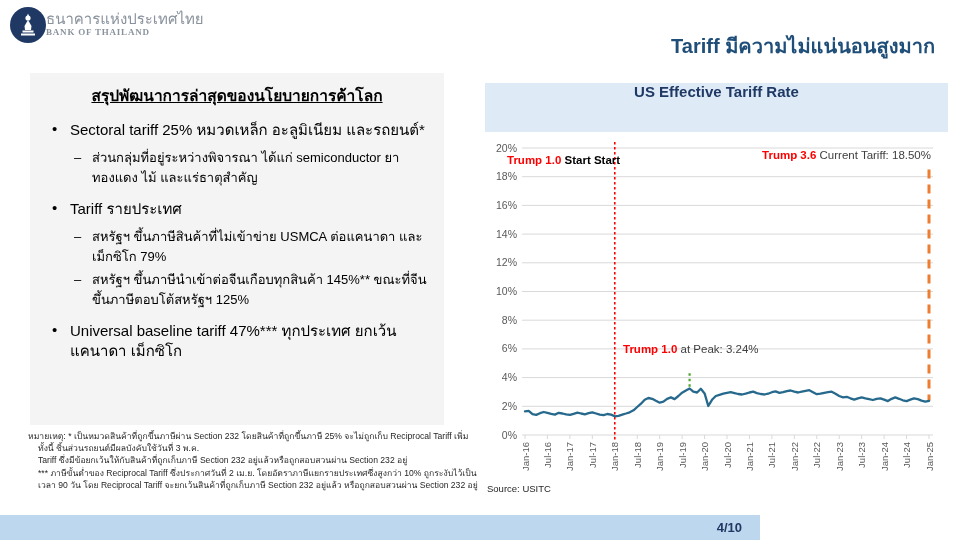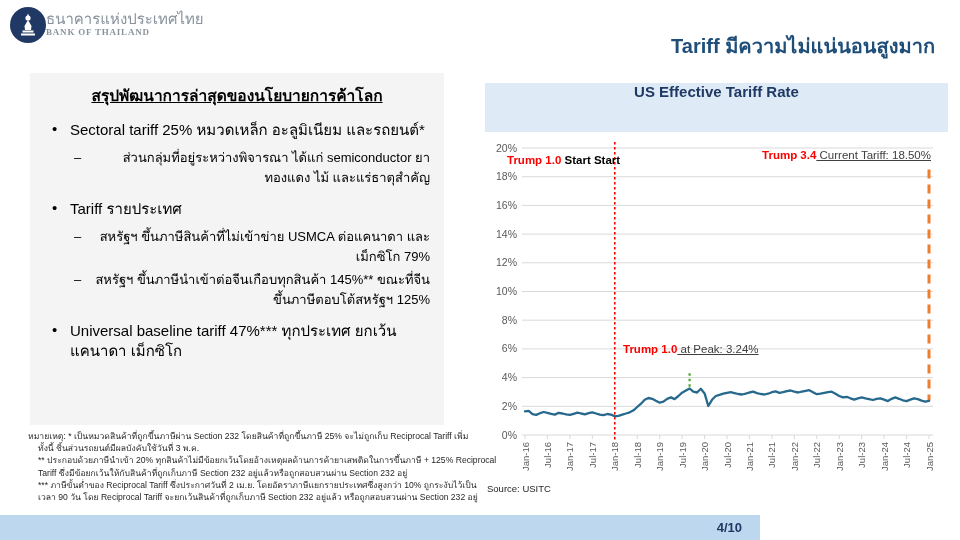--- a/index.html
+++ b/index.html
@@ -20,39 +20,39 @@
   .left-panel{
     position:absolute;left:30px;top:73px;width:414px;height:352px;background:#F4F4F4;
     box-sizing:border-box;padding:10px 14px 0 14px;
   }
   .panel-title{
     text-align:center;font-size:15.5px;font-weight:bold;color:#000;
     text-decoration:underline;margin-bottom:12px;
   }
   .bullet-item{position:relative;margin:0 0 8px 0;padding-left:26px;font-size:15px;line-height:20px;color:#000;}
   .bullet-item::before{content:"\2022";position:absolute;left:8px;top:-1px;font-size:15px;}
-  .sub-bullet{position:relative;margin:3px 0 3px 0;padding-left:48px;font-size:13px;line-height:20px;color:#000;text-align:right;}
+  .sub-bullet{position:relative;margin:3px 0 3px 0;padding-left:48px;font-size:13px;line-height:20px;color:#000;}
   .sub-bullet::before{content:"\2013";position:absolute;left:30px;top:0;}
   .bullet-group{margin-bottom:11px;}
   
   .footnotes{position:absolute;left:28px;top:430px;width:470px;font-size:8.6px;color:#262626;}
   .footnotes .fn-line{line-height:12.2px;white-space:nowrap;padding-left:10px;}
   .footnotes .fn-line:first-child{padding-left:0;}
   
   .chart-banner{
     position:absolute;left:485px;top:83px;width:463px;height:49px;background:#DEEBF7;
     display:flex;align-items:flex-start;justify-content:center;
   }
   .chart-banner span{font-size:15px;font-weight:bold;color:#1F3864;}
   .chart-wrap{position:absolute;left:485px;top:140px;width:463px;height:345px;}
   .chart-wrap svg{position:absolute;left:0;top:0;}
   .annot{position:absolute;font-size:11.5px;white-space:nowrap;}
   .annot .red{color:#FF0000;font-weight:bold;}
   .annot .dark{color:#000000;font-weight:bold;}
-  .annot .gray{color:#404040;text-decoration:underline;}
+  .annot .gray{color:#404040;}
   .annot-trump1-start{left:22px;top:14px;}
   .annot-trump2-current{right:17px;top:9px;}
   .annot-trump1-peak{left:138px;top:203px;}
   .chart-source{position:absolute;left:487px;top:483px;font-size:9.5px;color:#262626;}
   
   .footer-bar{
     position:absolute;left:0;top:515px;width:760px;height:25px;background:#BDD7EE;
     display:flex;align-items:center;justify-content:flex-end;
   }
   .page-num{font-size:13px;font-weight:bold;color:#1F3864;margin-right:18px;}
@@ -92,21 +92,20 @@
       </div>
       <div class="bullet-group">
         <div class="bullet-item">Universal baseline tariff 47%*** ทุกประเทศ ยกเว้น แคนาดา เม็กซิโก</div>
       </div>
     </div>
 </div>
 
 <div class="footnotes" id="footnotes">
     <div class="fn-line">หมายเหตุ: * เป็นหมวดสินค้าที่ถูกขึ้นภาษีผ่าน Section 232 โดยสินค้าที่ถูกขึ้นภาษี 25% จะไม่ถูกเก็บ Reciprocal Tariff เพิ่ม</div>
     <div class="fn-line">ทั้งนี้ ชิ้นส่วนรถยนต์มีผลบังคับใช้วันที่ 3 พ.ค.</div>
-    <div class="fn-line">** ประกอบด้วยภาษีนำเข้า 20% ทุกสินค้าไม่มีข้อยกเว้นโดยอ้างเหตุผลด้านการค้ายาเสพติดในการขึ้นภาษี + 125% Reciprocal</div>
     <div class="fn-line">Tariff ซึ่งมีข้อยกเว้นให้กับสินค้าที่ถูกเก็บภาษี Section 232 อยู่แล้วหรือถูกสอบสวนผ่าน Section 232 อยู่</div>
     <div class="fn-line">*** ภาษีขั้นต่ำของ Reciprocal Tariff ซึ่งประกาศวันที่ 2 เม.ย. โดยอัตราภาษีแยกรายประเทศซึ่งสูงกว่า 10% ถูกระงับไว้เป็น</div>
     <div class="fn-line">เวลา 90 วัน โดย Reciprocal Tariff จะยกเว้นสินค้าที่ถูกเก็บภาษี Section 232 อยู่แล้ว หรือถูกสอบสวนผ่าน Section 232 อยู่</div>
   </div>
 
 <div class="chart-banner">
   <span>US Effective Tariff Rate</span>
 </div>
 
 <div class="chart-wrap">
@@ -173,21 +172,21 @@
       <text x="447.5" y="302" text-anchor="end" font-size="9.5" fill="#595959" font-family="Liberation Sans, DejaVu Sans, sans-serif" transform="rotate(-90 447.5 302)">Jan-25</text>
       <line x1="129.77777777777777" y1="2" x2="129.77777777777777" y2="301" stroke="#FF0000" stroke-width="1.6" stroke-dasharray="2.5,2.5"></line>
       <line x1="204.59259259259258" y1="233.29500000000002" x2="204.59259259259258" y2="247.645" stroke="#4EA72E" stroke-width="2.2" stroke-dasharray="2.5,3"></line>
       <line x1="444" y1="29.524999999999977" x2="444" y2="260.847" stroke="#ED7D31" stroke-width="3" stroke-dasharray="9,6"></line>
       <polyline points="40.0,271.3 43.7,270.9 47.5,274.2 51.2,274.9 55.0,273.2 58.7,272.0 62.4,272.8 66.2,273.8 69.9,274.6 73.7,272.8 77.4,273.5 81.1,274.3 84.9,274.9 88.6,273.8 92.4,272.6 96.1,273.5 99.9,274.3 103.6,273.2 107.3,272.3 111.1,273.5 114.8,274.6 118.6,275.2 122.3,274.0 126.0,274.6 129.8,276.3 133.5,275.8 137.3,274.6 141.0,273.5 144.7,272.3 148.5,270.3 152.2,267.0 156.0,263.7 159.7,259.8 163.4,258.0 167.2,258.8 170.9,260.8 174.7,262.7 178.4,261.7 182.1,258.8 185.9,257.4 189.6,259.1 193.4,256.0 197.1,252.7 200.9,250.5 204.6,248.5 208.3,251.7 212.1,252.5 215.8,248.8 219.6,253.4 223.3,266.0 227.0,259.8 230.8,256.0 234.5,254.8 238.3,253.7 242.0,252.8 245.7,252.2 249.5,253.1 253.2,254.0 257.0,254.5 260.7,253.7 264.4,252.5 268.2,251.7 271.9,253.1 275.7,254.0 279.4,254.5 283.1,253.7 286.9,252.2 290.6,251.4 294.4,252.8 298.1,252.2 301.9,251.1 305.6,250.5 309.3,251.7 313.1,252.5 316.8,251.7 320.6,250.8 324.3,250.2 328.0,252.2 331.8,254.2 335.5,253.7 339.3,252.8 343.0,252.2 346.7,251.7 350.5,253.7 354.2,256.0 358.0,257.4 361.7,256.8 365.4,258.3 369.2,259.7 372.9,258.3 376.7,257.4 380.4,258.3 384.1,259.1 387.9,260.0 391.6,258.8 395.4,258.3 399.1,259.7 402.9,261.1 406.6,258.8 410.3,257.4 414.1,258.8 417.8,260.3 421.6,261.1 425.3,259.7 429.0,258.3 432.8,259.1 436.5,260.6 440.3,261.7 444.0,260.8" fill="none" stroke="#26698C" stroke-width="2.3" stroke-linejoin="round" stroke-linecap="round"></polyline>
     </svg>
   <div class="annot annot-trump1-start">
     <span class="red">Trump 1.0</span><span class="dark"> Start Start</span>
   </div>
   <div class="annot annot-trump2-current">
-    <span class="red">Trump 3.4</span><span class="gray"> Current Tariff: 18.50%</span>
+    <span class="red">Trump 3.6</span><span class="gray"> Current Tariff: 18.50%</span>
   </div>
   <div class="annot annot-trump1-peak">
     <span class="red">Trump 1.0</span><span class="gray"> at Peak: 3.24%</span>
   </div>
 </div>
 
 <div class="chart-source">Source: USITC</div>
 
 <div class="footer-bar">
   <span class="page-num">4/10</span>

